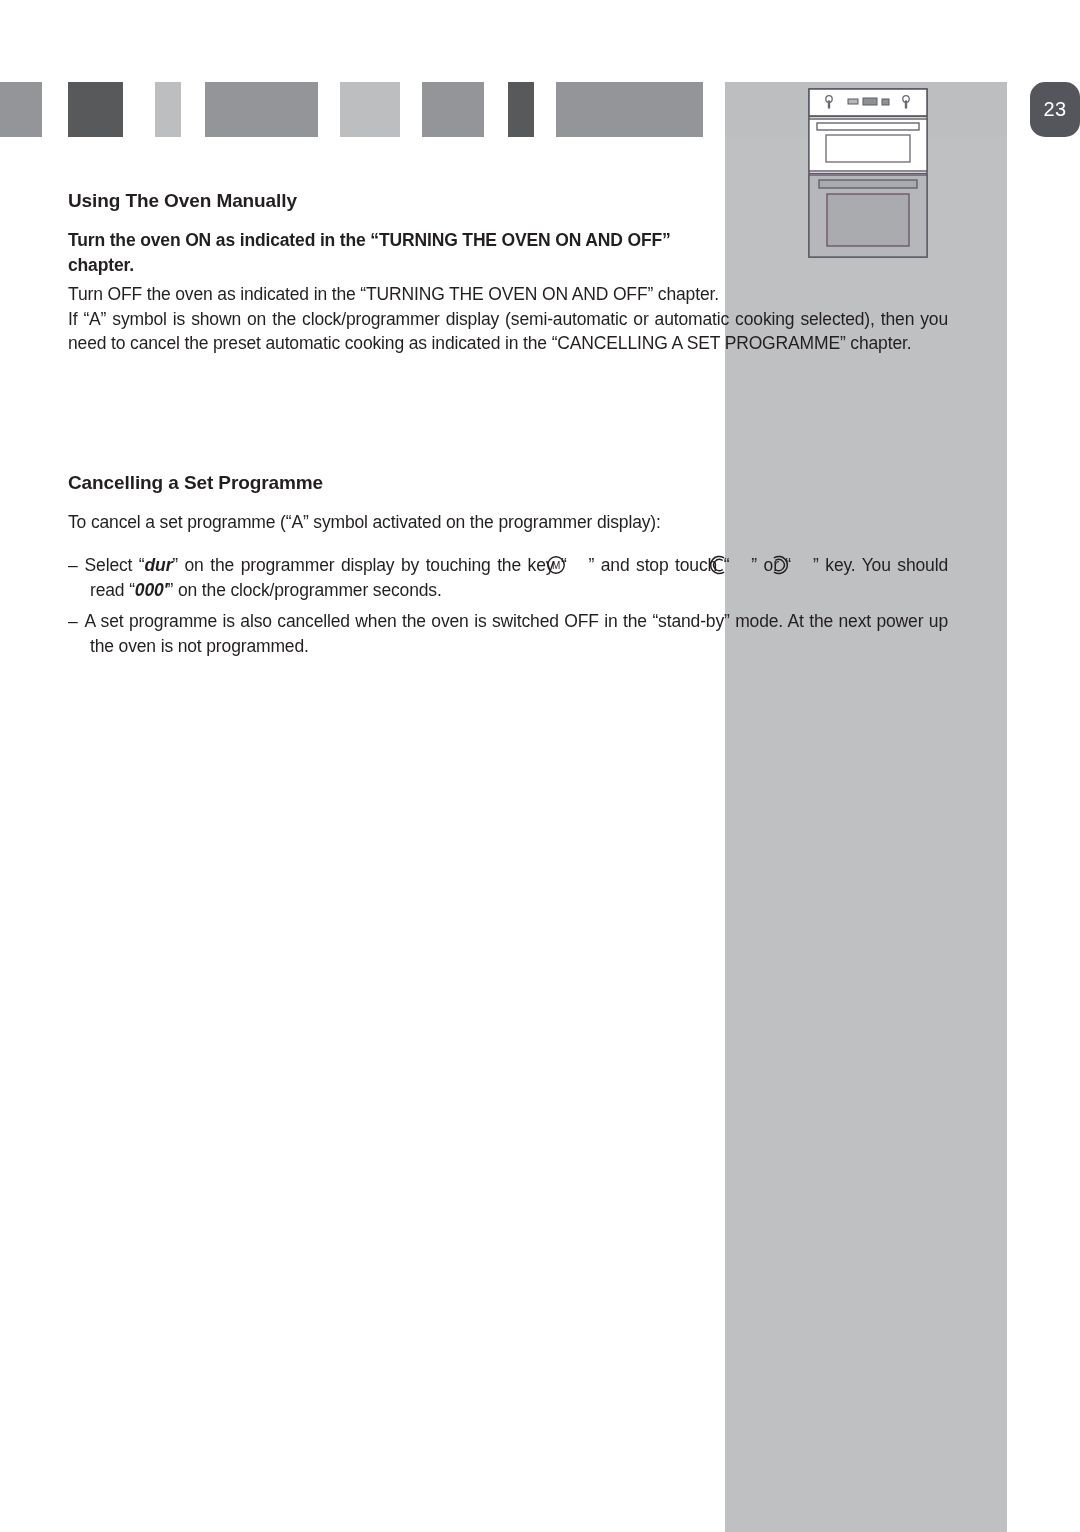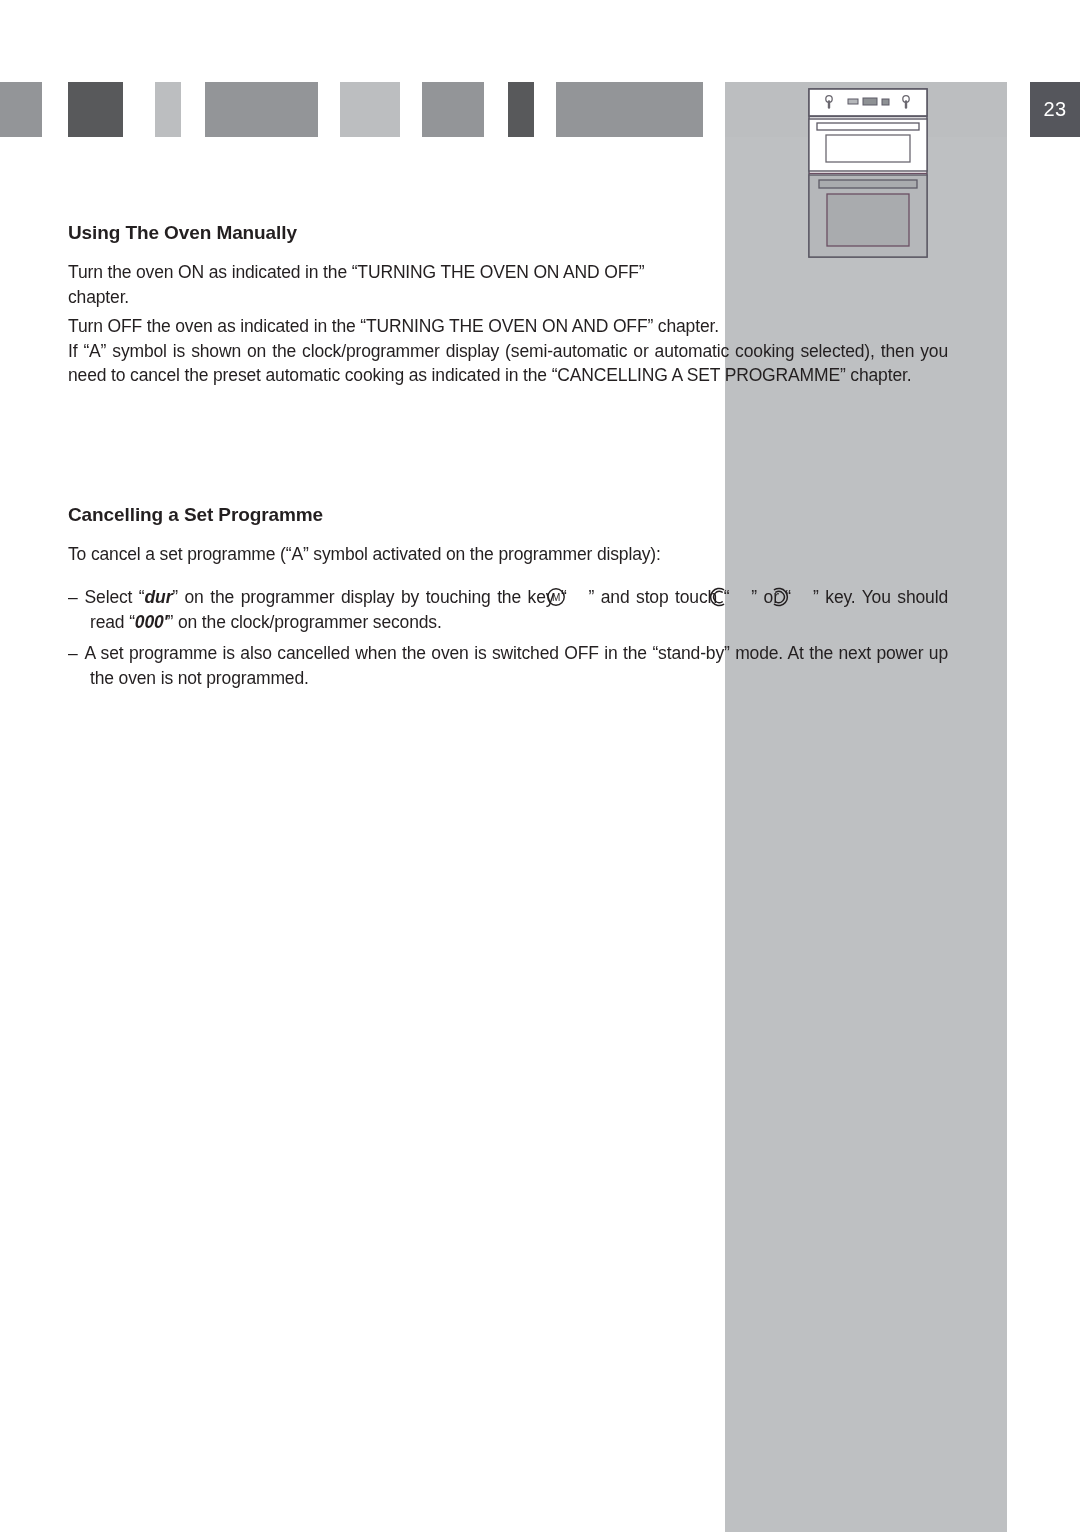--- a/index.html
+++ b/index.html
@@ -12,35 +12,34 @@
   #side-panel{
     position:absolute;left:725px;top:82px;width:282px;height:1450px;
     background:#bec0c2;
   }
 
   
   #page-badge{
     position:absolute;left:1030px;top:82px;width:50px;height:55px;
     background:#55565c;color:#ffffff;
     display:flex;align-items:center;justify-content:center;
-    font-size:20px;letter-spacing:.5px;
+    font-size:20px;letter-spacing:.5px;border-radius:15px;
   }
 
   
   #deco-strip{position:absolute;left:0;top:82px;height:55px;width:1007px;}
   .deco-bar{position:absolute;top:0;}
 
   
   #oven{position:absolute;left:808px;top:88px;width:120px;height:170px;}
 
   
   #content{
     position:absolute;left:68px;top:190px;width:880px;
     color:#231f20;
-    margin-top:32px;
   }
   .section{margin-bottom:0;}
   h2.heading{
     font-size:19px;font-weight:bold;margin:0 0 16px 0;
     letter-spacing:-.1px;
   }
   p.body{
     font-size:17.5px;line-height:1.42;margin:0 0 4px 0;
     text-align:justify;letter-spacing:-.15px;
   }
@@ -114,21 +113,21 @@
 </div>
 
 <div id="page-badge" style="background: rgb(85, 86, 92);">
   <span>23</span>
 </div>
 
 <div id="content" style="color: rgb(35, 31, 32);">
 
   <div class="section">
     <h2 class="heading">Using The Oven Manually</h2>
-    <p class="body ragged" style="width:620px;">Turn the oven ON as indicated in the “TURNING THE OVEN ON AND OFF” chapter.</p>
+    <p class="body ragged" style="width:620px;font-weight:bold;">Turn the oven ON as indicated in the “TURNING THE OVEN ON AND OFF” chapter.</p>
     <p class="body ragged last">Turn OFF the oven as indicated in the “TURNING THE OVEN ON AND OFF” chapter.</p>
     <p class="body">If “A” symbol is shown on the clock/programmer display (semi-automatic or automatic cooking selected), then you need to cancel the preset automatic cooking as indicated in the “CANCELLING A SET PROGRAMME” chapter.</p>
   </div>
 
   <div class="gap-1"></div>
 
   <div class="section">
     <h2 class="heading">Cancelling a Set Programme</h2>
     <p class="body ragged">To cancel a set programme (“A” symbol activated on the programmer display):</p>
 

